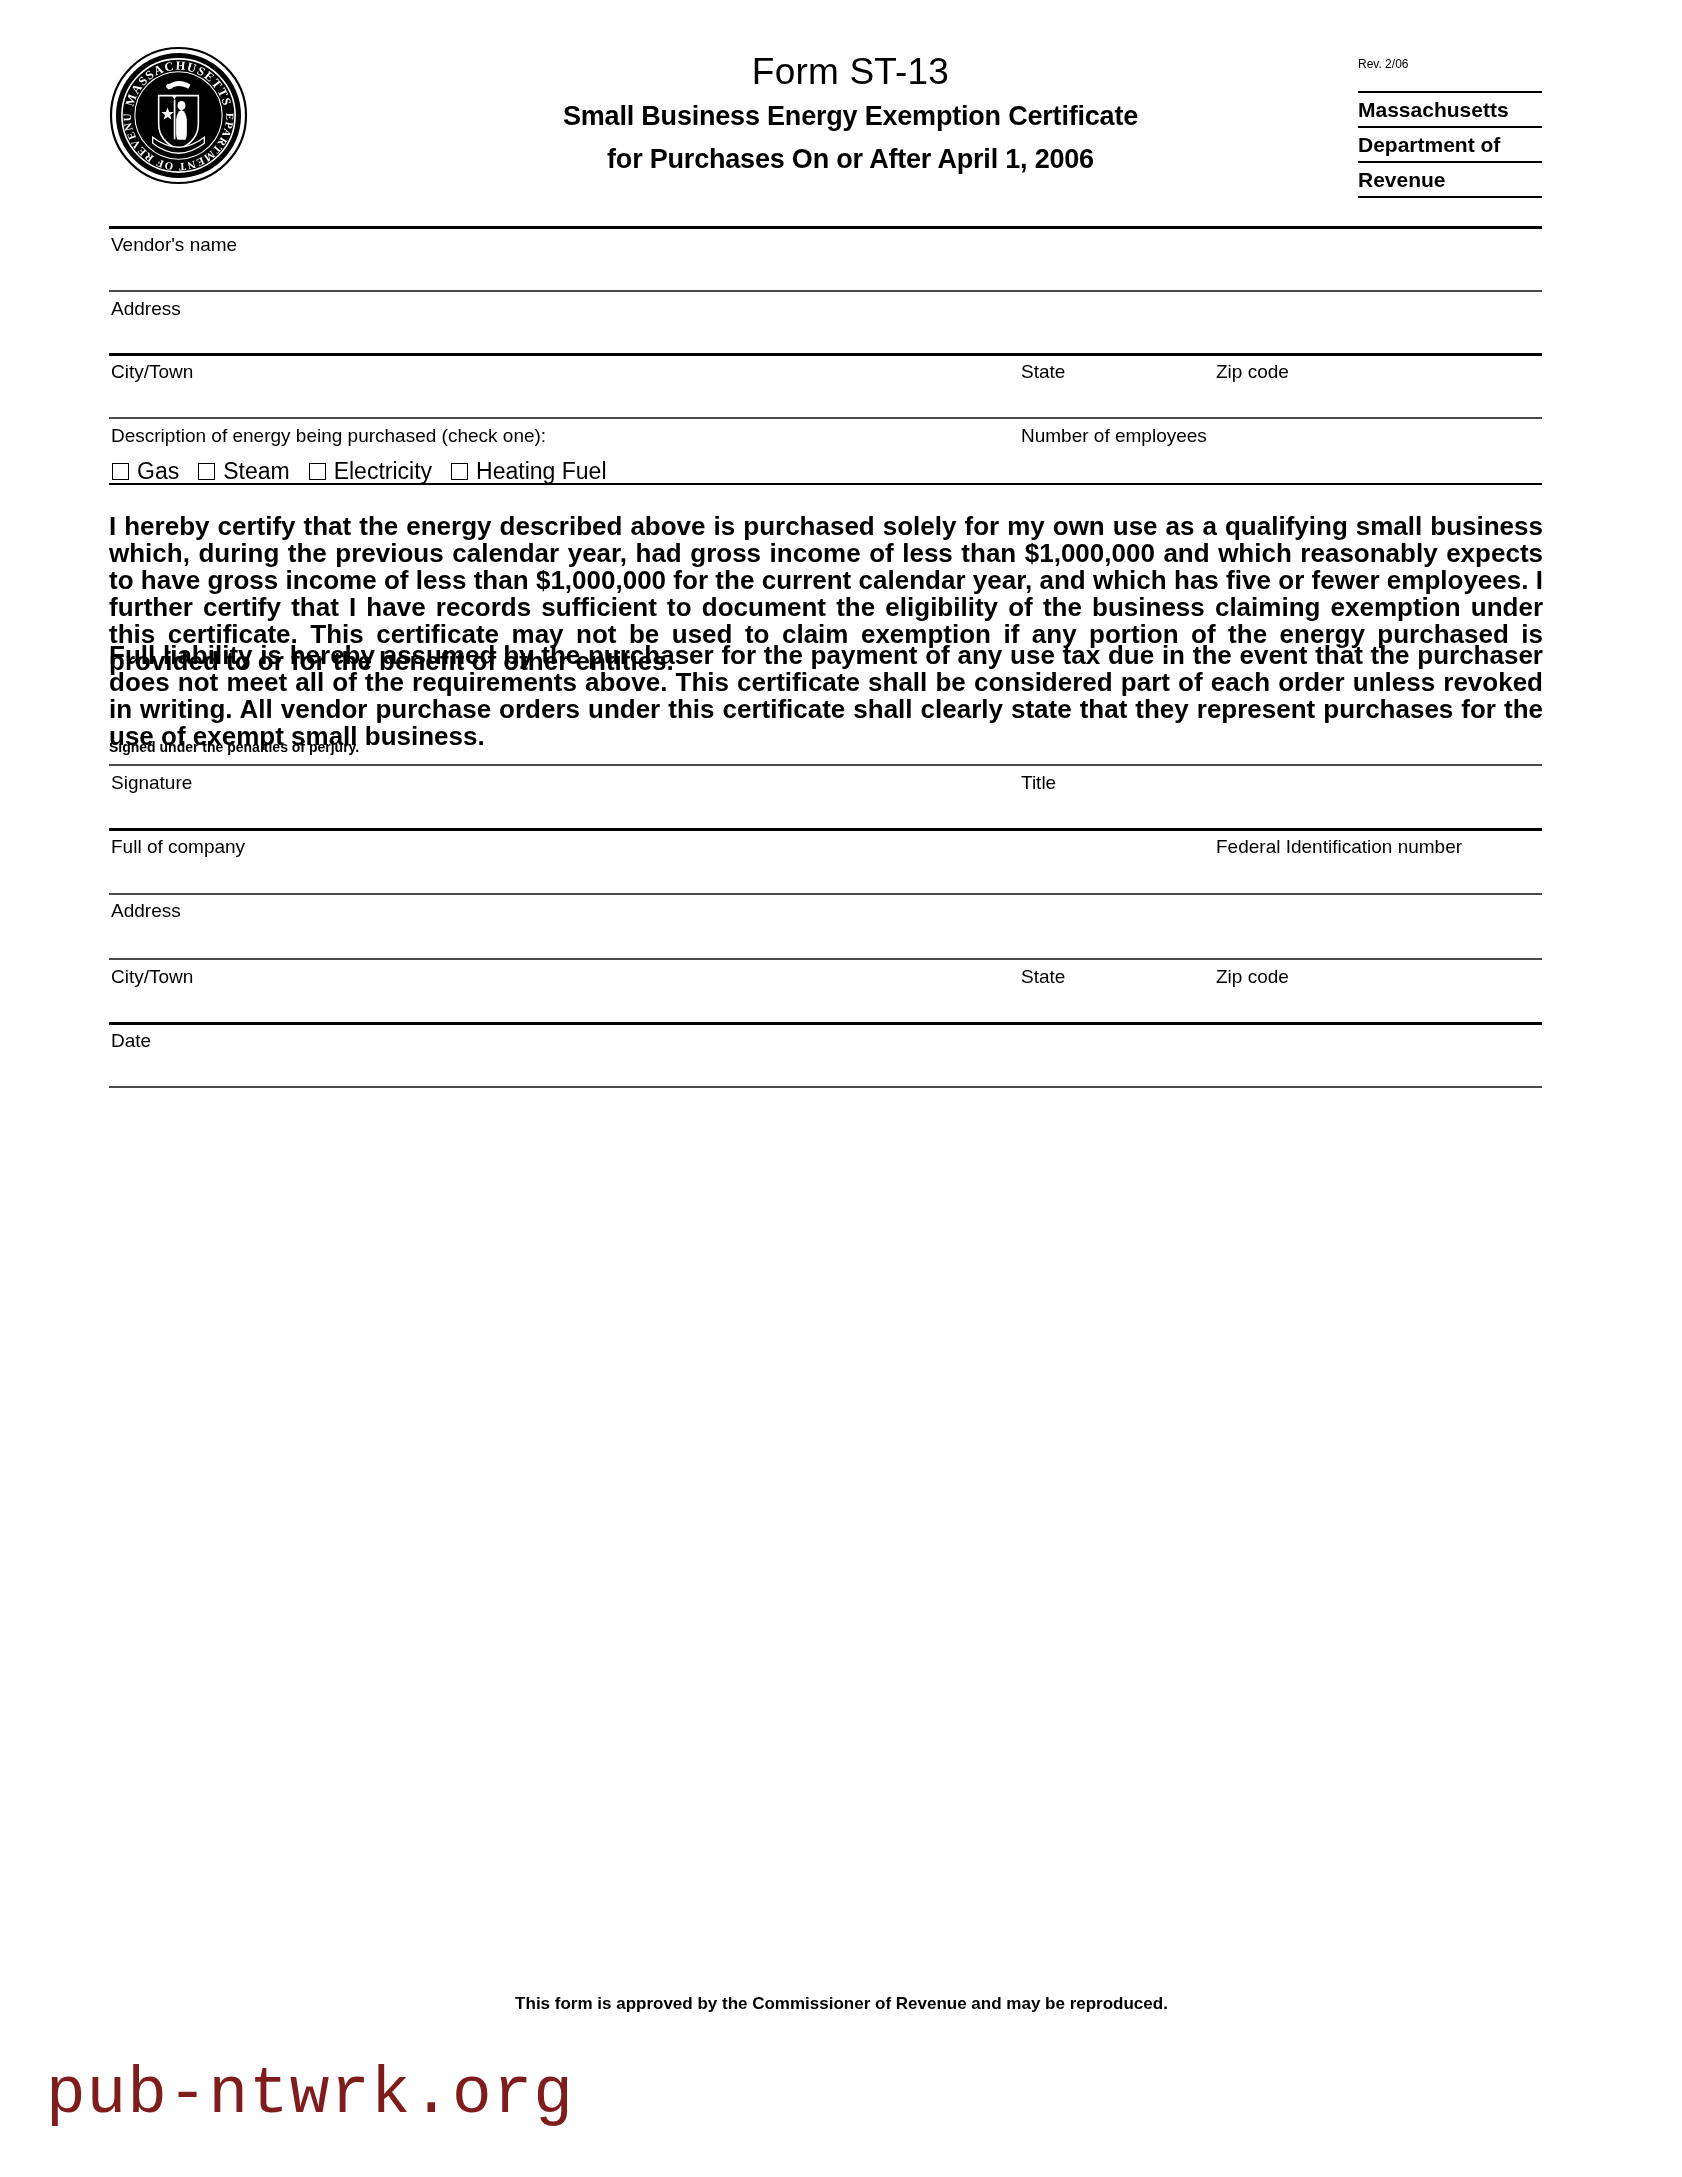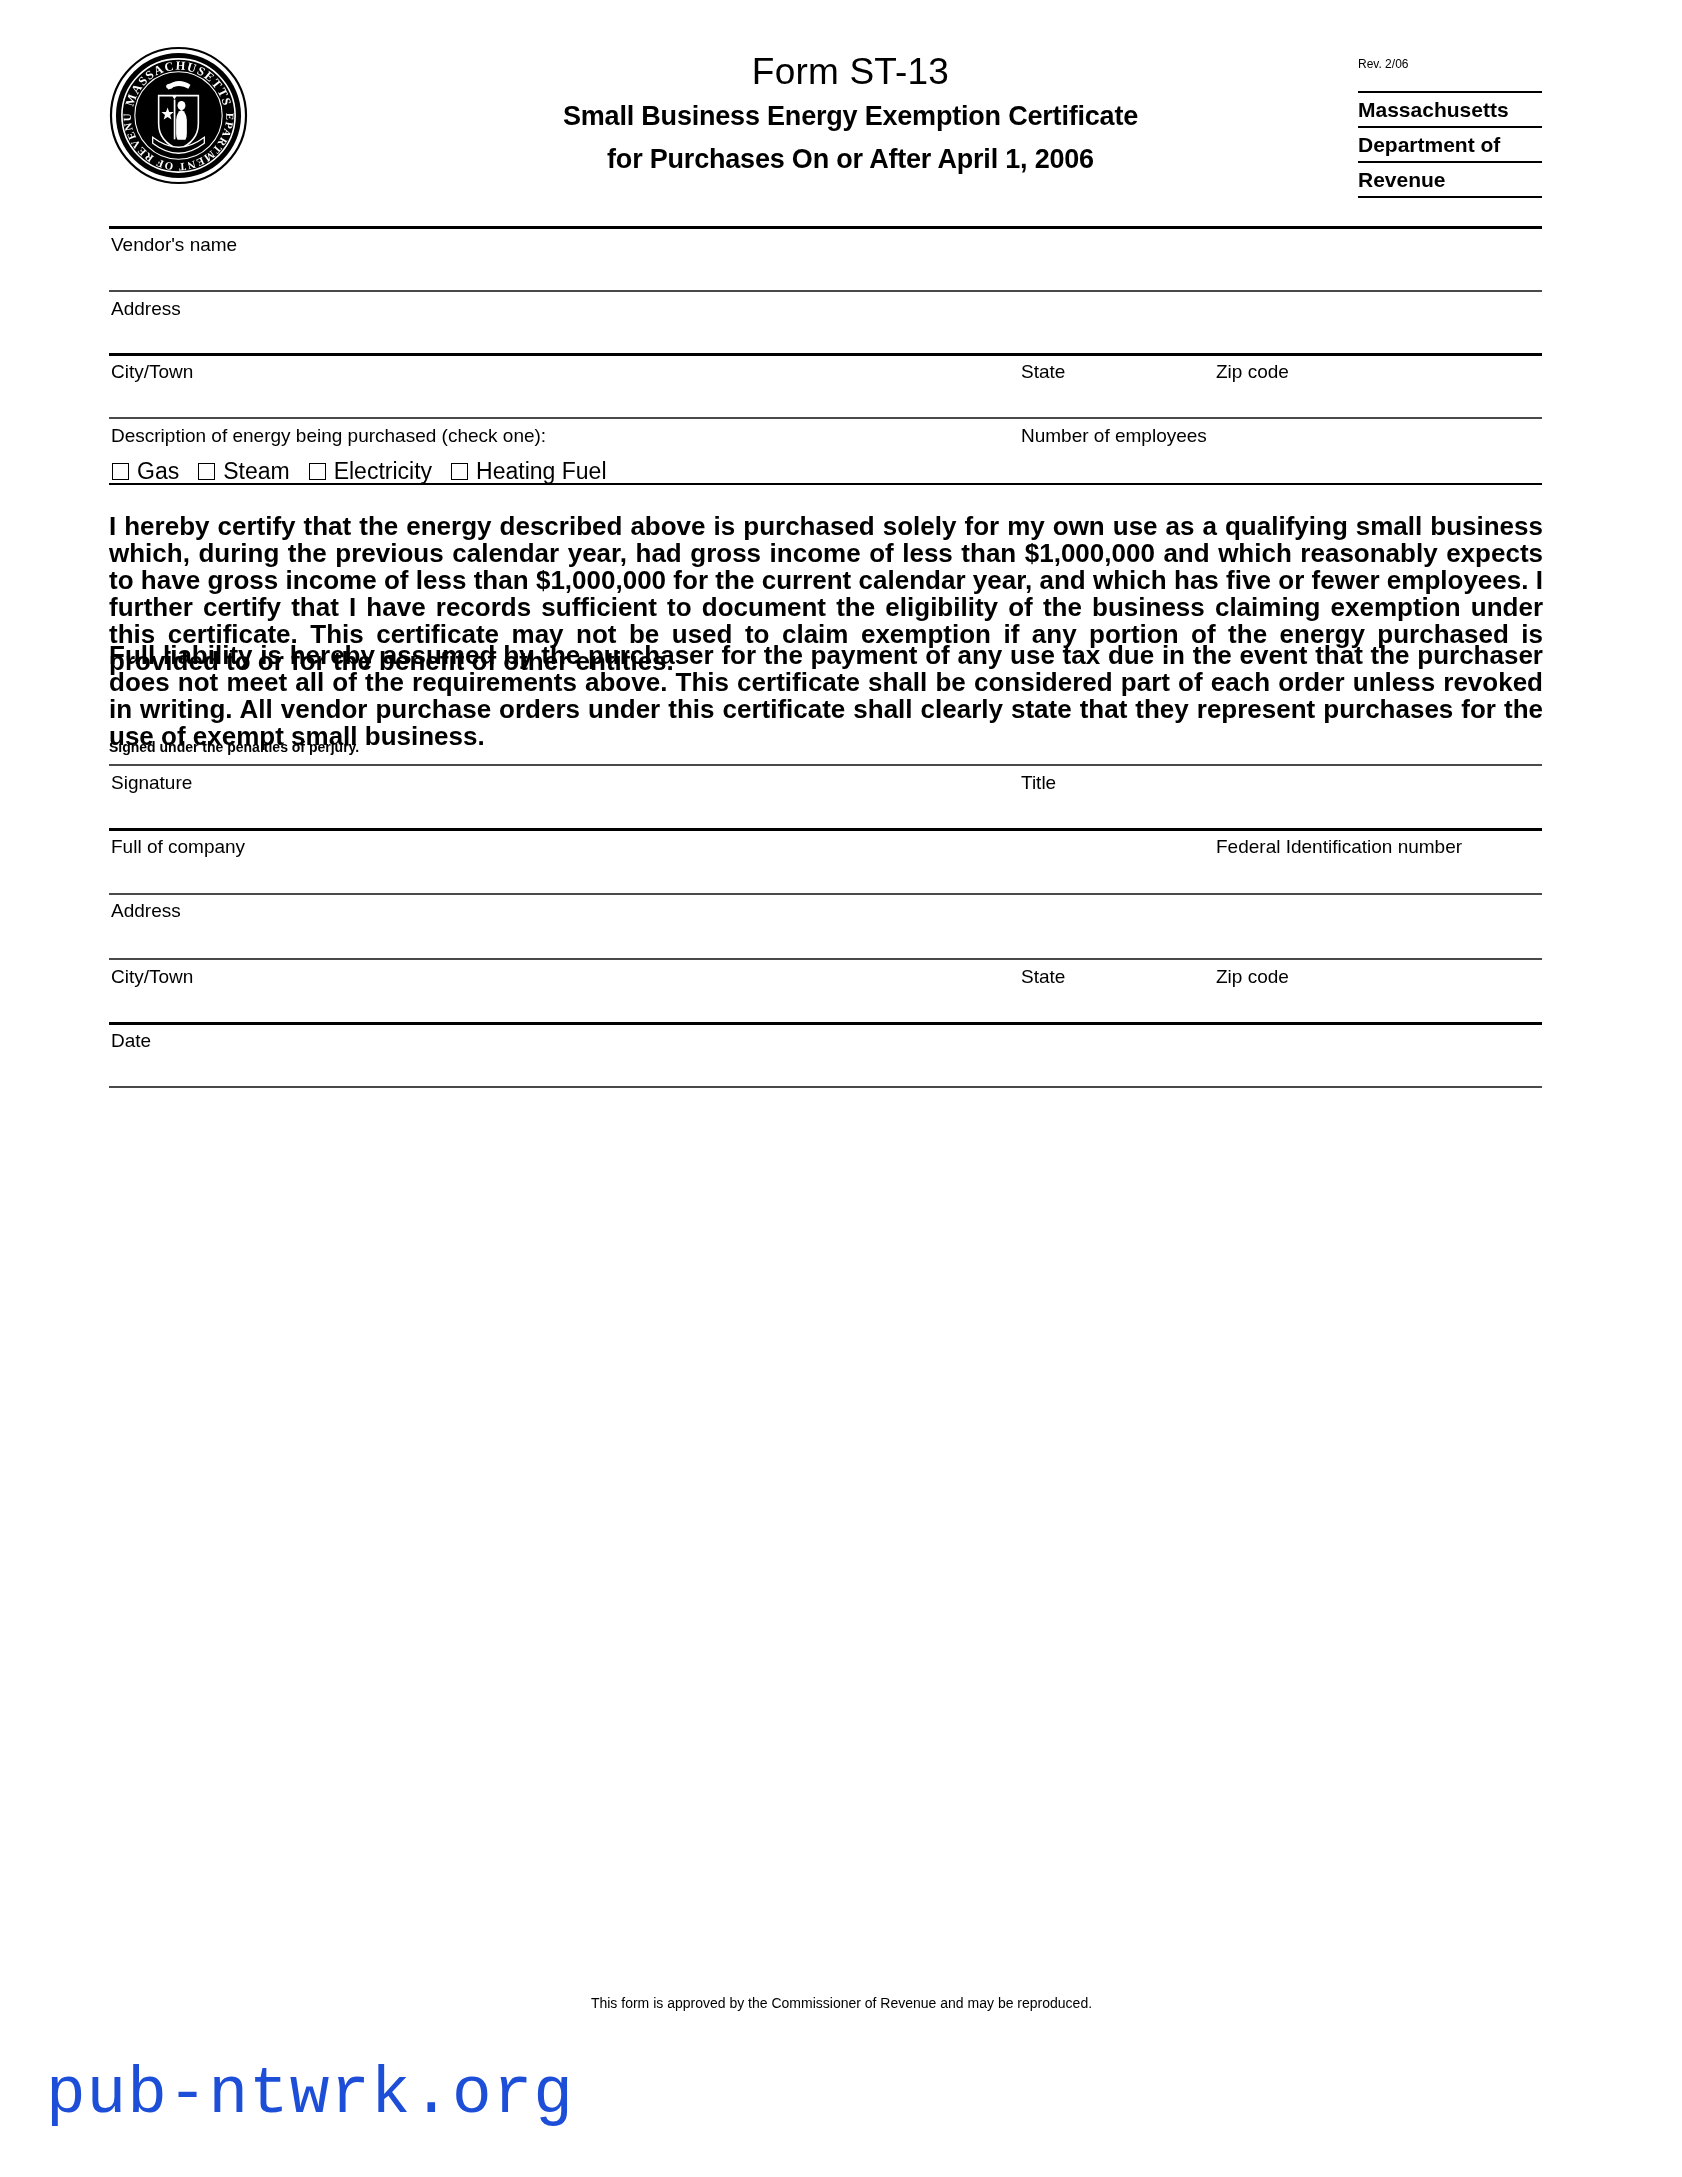--- a/index.html
+++ b/index.html
@@ -177,32 +177,32 @@
     margin: 0 6px 0 8px;
   }
 
   
   .footer-note {
     position: absolute;
     left: 0;
     top: 1990px;
     width: 1683px;
     text-align: center;
-    font-size: 14px;
+    font-size: 17px;
     line-height: 27px;
-    font-weight: normal;
+    font-weight: bold;
   }
   .watermark {
     position: absolute;
     left: 46px;
     top: 2056px;
     font-family: "Liberation Mono", "DejaVu Sans Mono", monospace;
     font-size: 66px;
     line-height: 78px;
-    color: #1d4ed8;
+    color: #7f1d1d;
     letter-spacing: 1px;
     white-space: nowrap;
   }
 </style>
 </head>
 <body>
 
 <div class="page">
  <div class="sheet">
 

